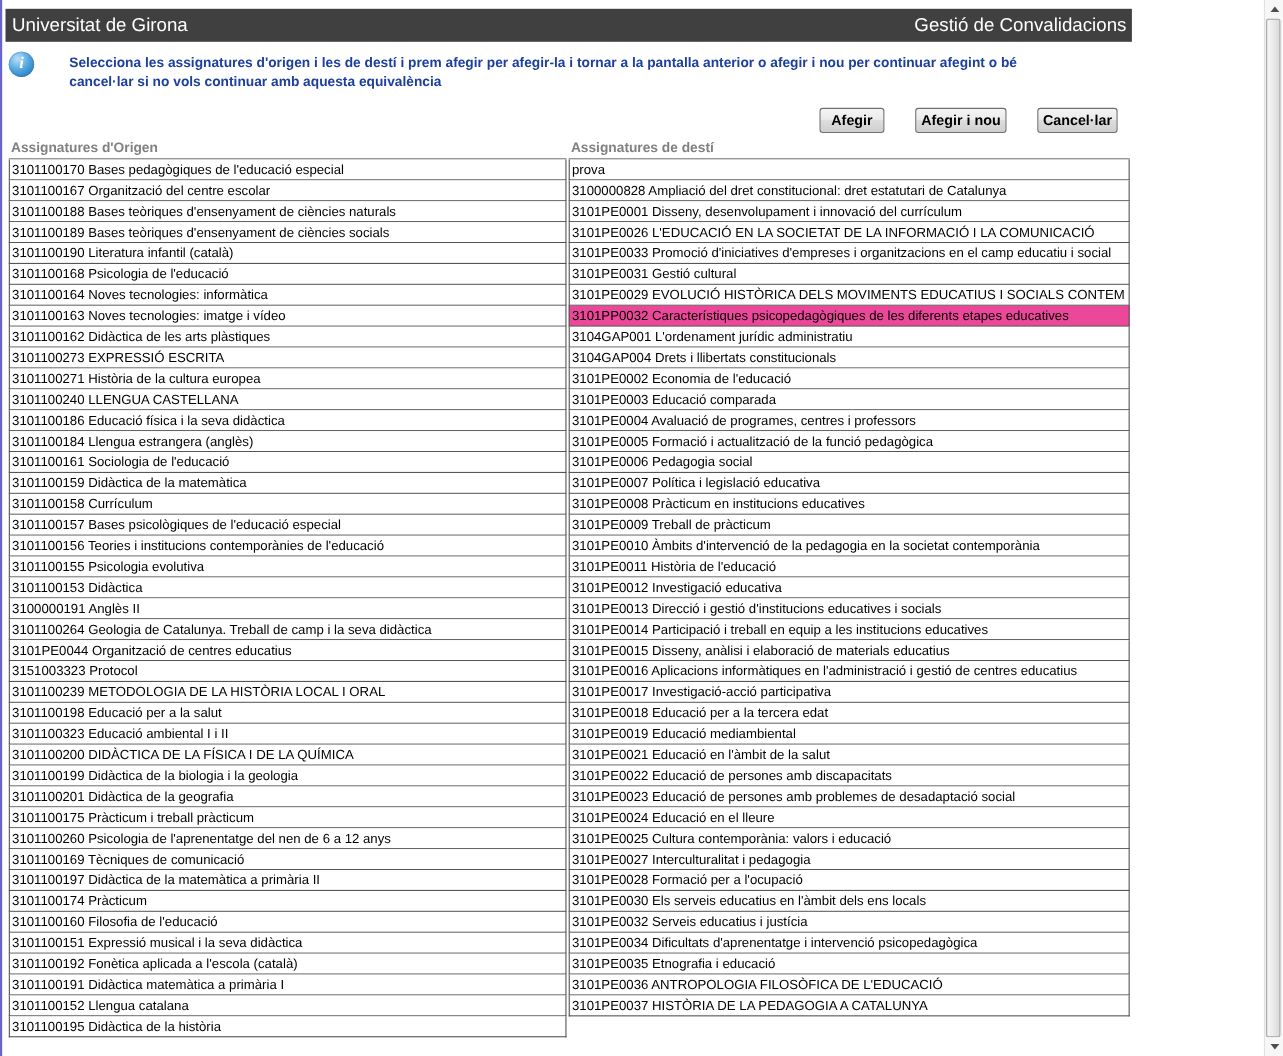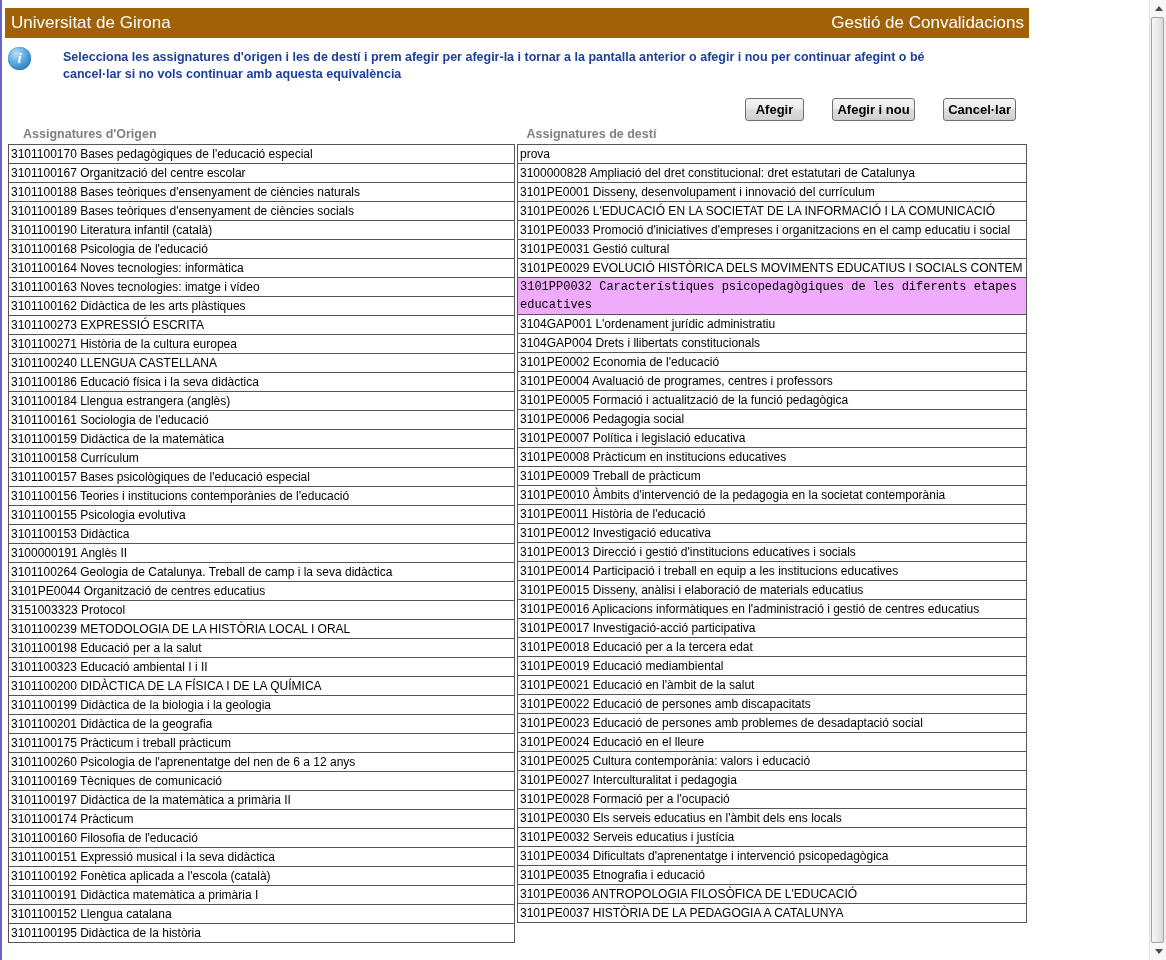--- a/index.html
+++ b/index.html
@@ -6,21 +6,21 @@
   html, body { margin:0; padding:0; }
   body {
     width:1166px; height:960px; overflow:hidden; position:relative;
     background:#ffffff; font-family:"Liberation Sans", sans-serif; color:#000;
   }
   .left-edge { position:absolute; left:0; top:0; width:2px; height:960px; background:#6A64C8; }
 
   .page { position:absolute; left:5px; top:8px; width:1024px; }
 
   .titlebar {
-    height:30px; background:#a16207; color:#fff;
+    height:30px; background:#404040; color:#fff;
     display:flex; justify-content:space-between; align-items:center;
     padding:0 5px 0 6px; font-size:17px;
   }
 
   .info { display:flex; margin:9px 0 0 3px; }
   .info-icon {
     width:23px; height:23px; border-radius:50%; flex:0 0 23px;
     background:radial-gradient(circle at 35% 28%, #b8e0f8, #55a9e0 45%, #1a6ab2 95%);
     color:#fff; font:italic bold 15px "Liberation Serif", serif;
     display:flex; align-items:center; justify-content:center;
@@ -35,35 +35,35 @@
 
   .buttons { margin-top:15px; text-align:right; padding-right:13px; }
   .buttons button {
     height:23px; min-width:59px; padding:0 4px; margin-left:24px;
     font-family:"Liberation Sans", sans-serif; font-size:13px; font-weight:bold; color:#000;
     border:1px solid #707070; border-radius:3px;
     background:linear-gradient(#f4f4f4, #ebebeb 45%, #dddddd 50%, #cfcfcf);
     cursor:pointer;
   }
 
-  .list-headers { display:flex; margin:6px 0 0 16px; color:#808080; font-weight:bold; font-size:12.5px; line-height:14px; }
+  .list-headers { display:flex; margin:6px 0 0 3px; color:#808080; font-weight:bold; font-size:12.5px; line-height:14px; }
   .lh { padding-left:2px; }
   .lh.origin { width:509px; }
   .lh.dest { width:510px; }
 
   .lists { display:flex; margin-left:3px; margin-top:3px; }
   .list { border-top:1px solid #555; }
   .list.origin { width:507px; margin-right:2px; }
   .list.dest { width:510px; }
   .row {
     border:1px solid #555; border-top:none;
     min-height:19px; line-height:18px; padding:0 2px;
     font-size:12px; background:#fff; cursor:default; overflow:hidden;
   }
-  .row.highlight { background:#f0abfc;font-family:Liberation Mono, monospace; }
+  .row.highlight { background:#ec4899; }
 
   .scrollbar { position:absolute; right:0; top:0; width:17px; height:960px; background:#f0f0f0; border-left:1px solid #e2e2e2; }
   .sb-btn { position:absolute; left:0; width:17px; height:17px; background:#f7f7f7; display:flex; align-items:center; justify-content:center; }
   .sb-up { top:0; }
   .sb-down { bottom:0; }
   .arr-up { width:0; height:0; border-left:4px solid transparent; border-right:4px solid transparent; border-bottom:5px solid #4d4d4d; }
   .arr-down { width:0; height:0; border-left:4px solid transparent; border-right:4px solid transparent; border-top:5px solid #4d4d4d; }
   .sb-thumb {
     position:absolute; left:1px; right:2px; top:17px; bottom:17px;
     background:linear-gradient(to right, #f6f6f6, #eaeaea 50%, #d9d9d9);
@@ -151,20 +151,21 @@
         <div class="row">3100000828 Ampliació del dret constitucional: dret estatutari de Catalunya</div>
         <div class="row">3101PE0001 Disseny, desenvolupament i innovació del currículum</div>
         <div class="row">3101PE0026 L'EDUCACIÓ EN LA SOCIETAT DE LA INFORMACIÓ I LA COMUNICACIÓ</div>
         <div class="row">3101PE0033 Promoció d'iniciatives d'empreses i organitzacions en el camp educatiu i social</div>
         <div class="row">3101PE0031 Gestió cultural</div>
         <div class="row">3101PE0029 EVOLUCIÓ HISTÒRICA DELS MOVIMENTS EDUCATIUS I SOCIALS CONTEM</div>
         <div class="row highlight">3101PP0032 Característiques psicopedagògiques de les diferents etapes educatives</div>
         <div class="row">3104GAP001 L'ordenament jurídic administratiu</div>
         <div class="row">3104GAP004 Drets i llibertats constitucionals</div>
         <div class="row">3101PE0002 Economia de l'educació</div>
+        <div class="row">3101PE0003 Educació comparada</div>
         <div class="row">3101PE0004 Avaluació de programes, centres i professors</div>
         <div class="row">3101PE0005 Formació i actualització de la funció pedagògica</div>
         <div class="row">3101PE0006 Pedagogia social</div>
         <div class="row">3101PE0007 Política i legislació educativa</div>
         <div class="row">3101PE0008 Pràcticum en institucions educatives</div>
         <div class="row">3101PE0009 Treball de pràcticum</div>
         <div class="row">3101PE0010 Àmbits d'intervenció de la pedagogia en la societat contemporània</div>
         <div class="row">3101PE0011 Història de l'educació</div>
         <div class="row">3101PE0012 Investigació educativa</div>
         <div class="row">3101PE0013 Direcció i gestió d'institucions educatives i socials</div>

